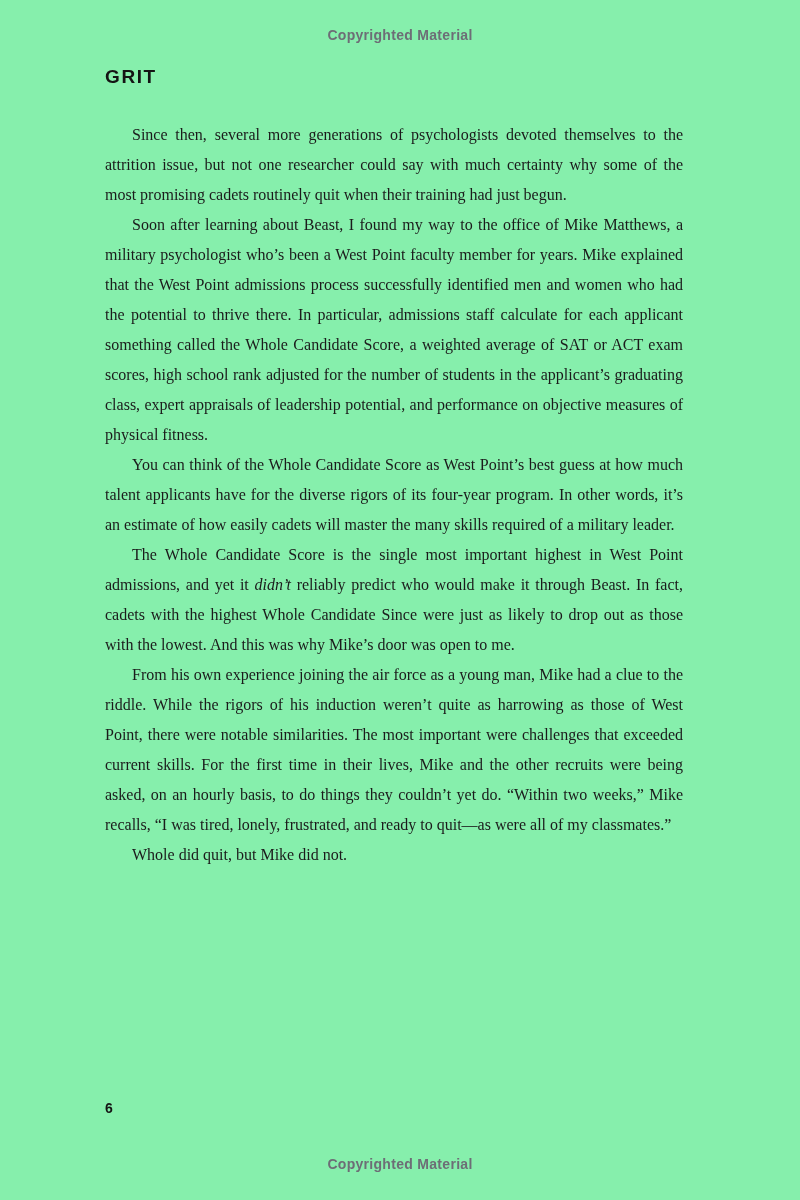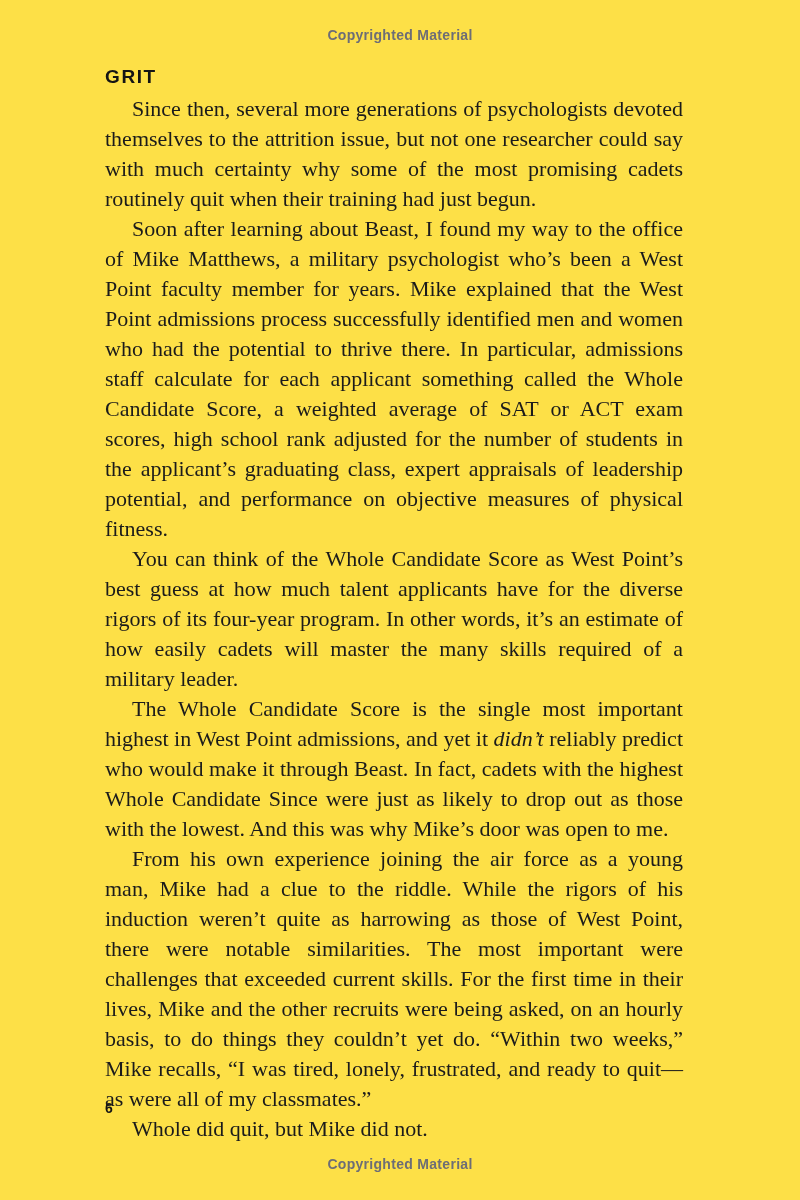--- a/index.html
+++ b/index.html
@@ -4,21 +4,21 @@
 <style>
   html, body {
     margin: 0;
     padding: 0;
     background: #ffffff;
   }
   .page {
     position: relative;
     width: 800px;
     height: 1200px;
-    background: #fde047;
+    background: #86efac;
     font-family: "Liberation Serif", serif;
     color: #1b1b1b;
     overflow: hidden;
   }
   .notice {
     position: absolute;
     left: 0;
     width: 100%;
     text-align: center;
     font-family: "Liberation Sans", sans-serif;
@@ -35,23 +35,23 @@
     top: 66px;
     font-family: "Liberation Sans", sans-serif;
     font-weight: bold;
     font-size: 19px;
     letter-spacing: 1.6px;
     color: #141414;
   }
   .body-text {
     position: absolute;
     left: 105px;
-    top: 94px;
+    top: 120px;
     width: 578px;
-    font-size: 22px;
+    font-size: 16px;
     line-height: 30px;
     text-align: justify;
     hyphens: auto;
     -webkit-hyphens: auto;
   }
   .para {
     margin: 0;
     padding: 0;
     text-indent: 27px;
   }

